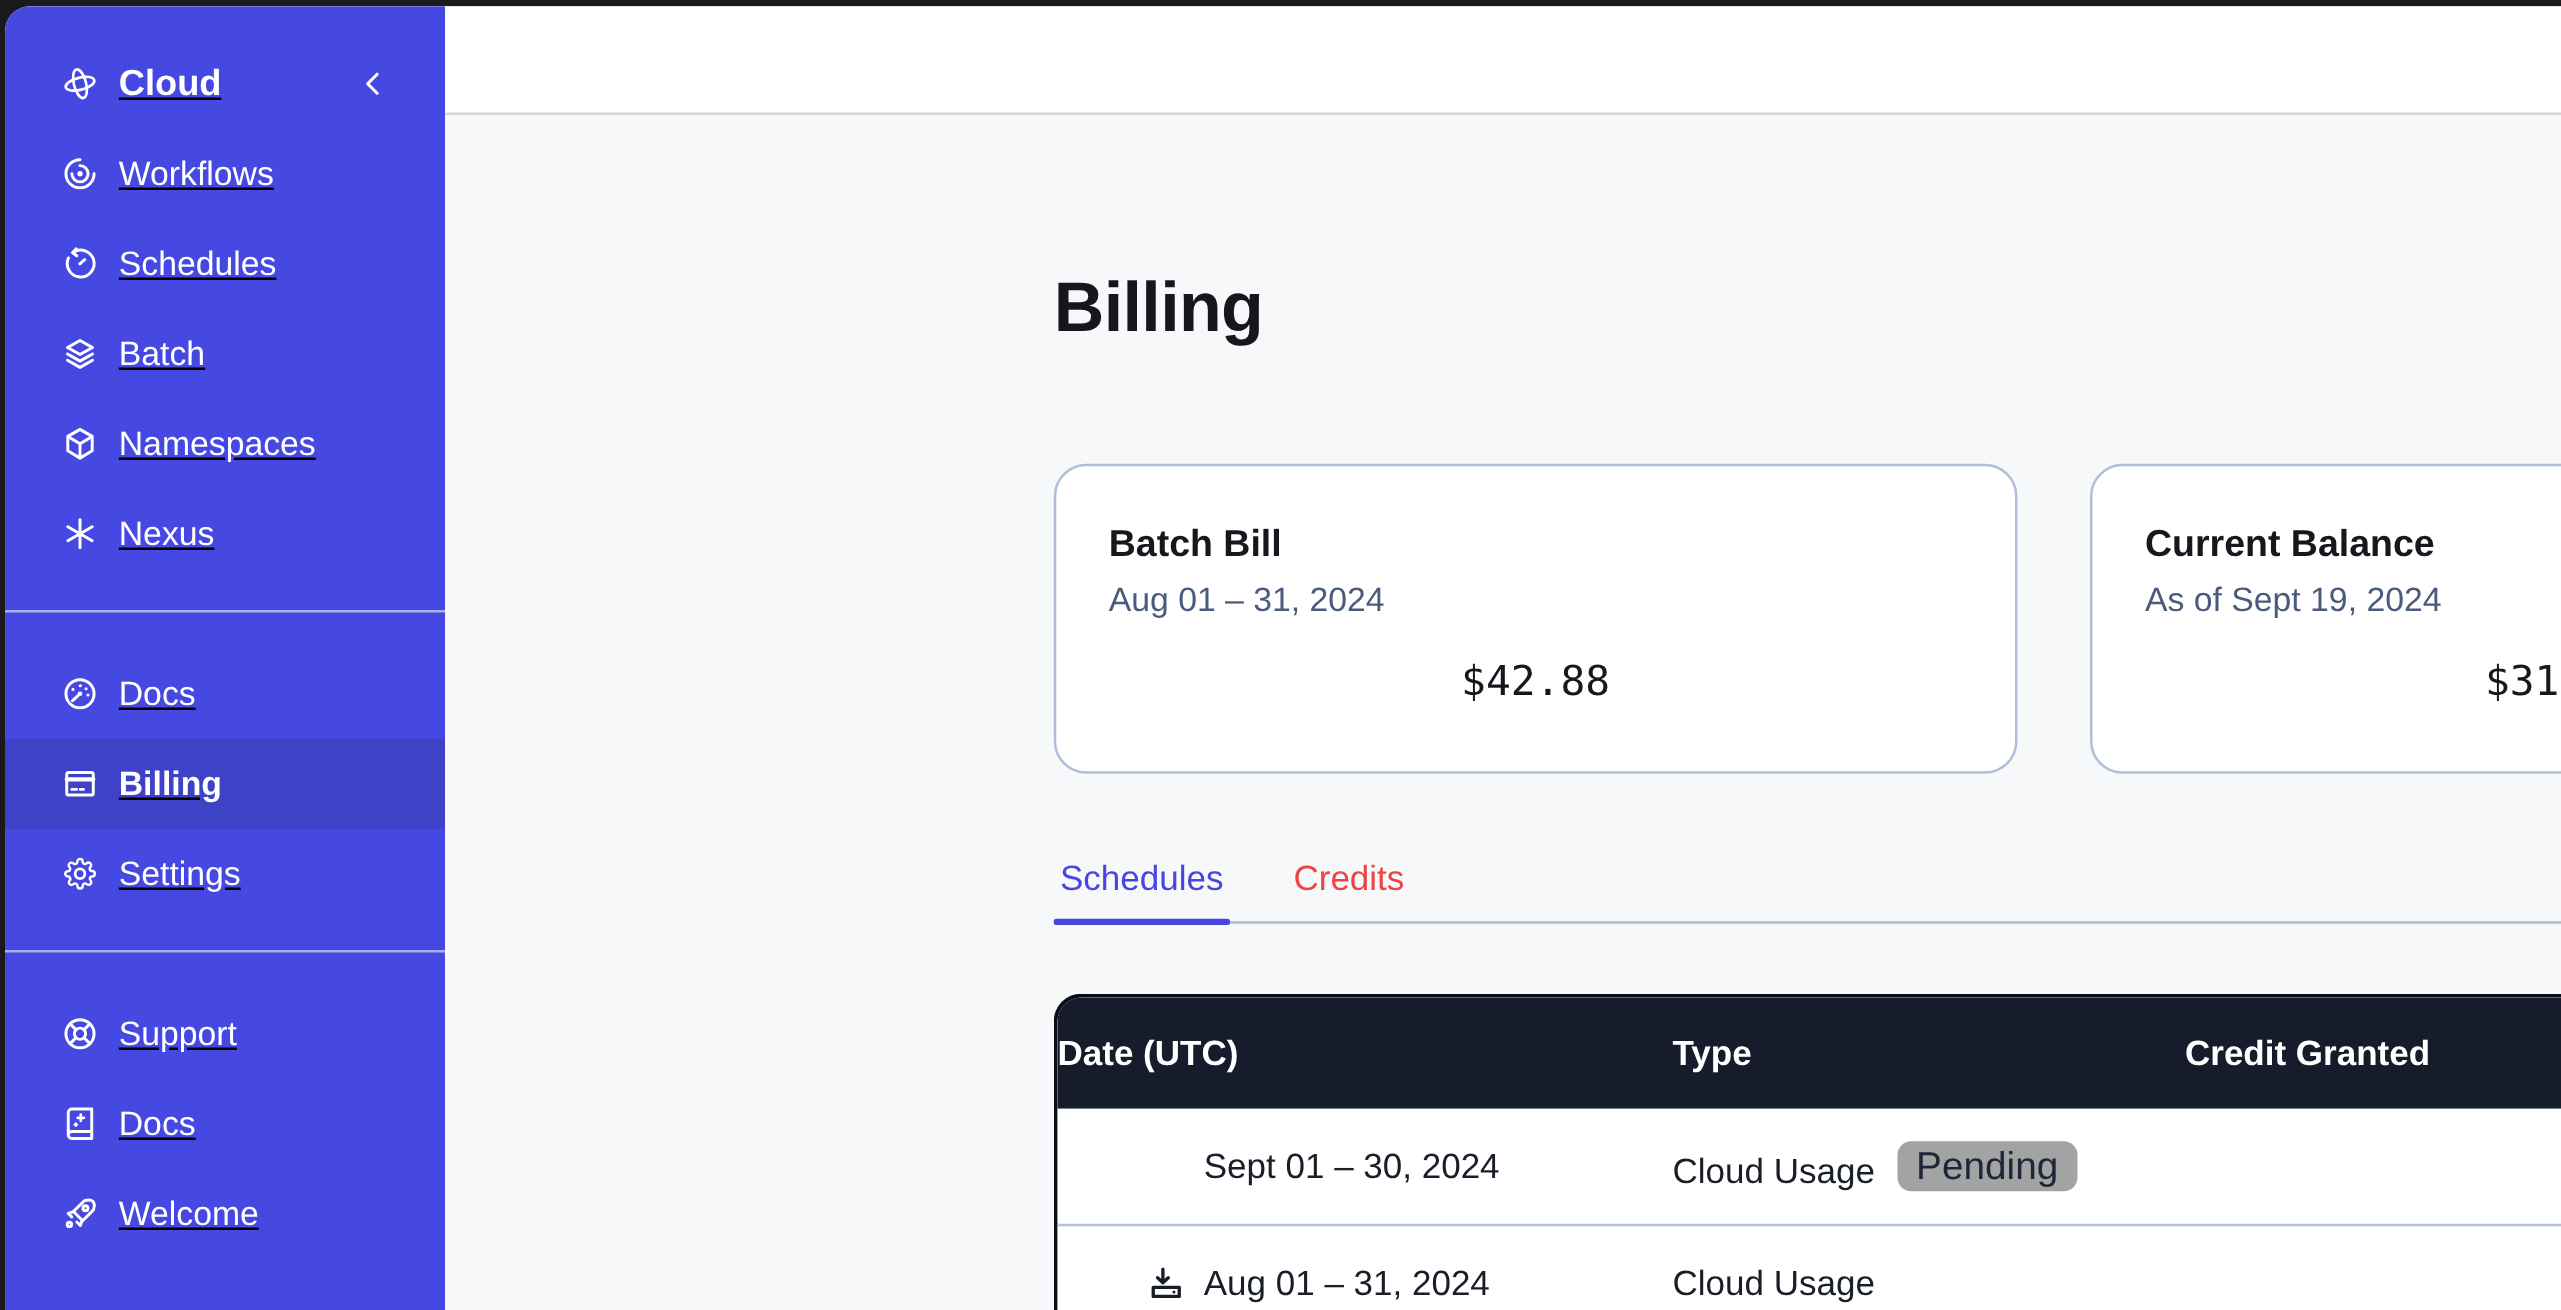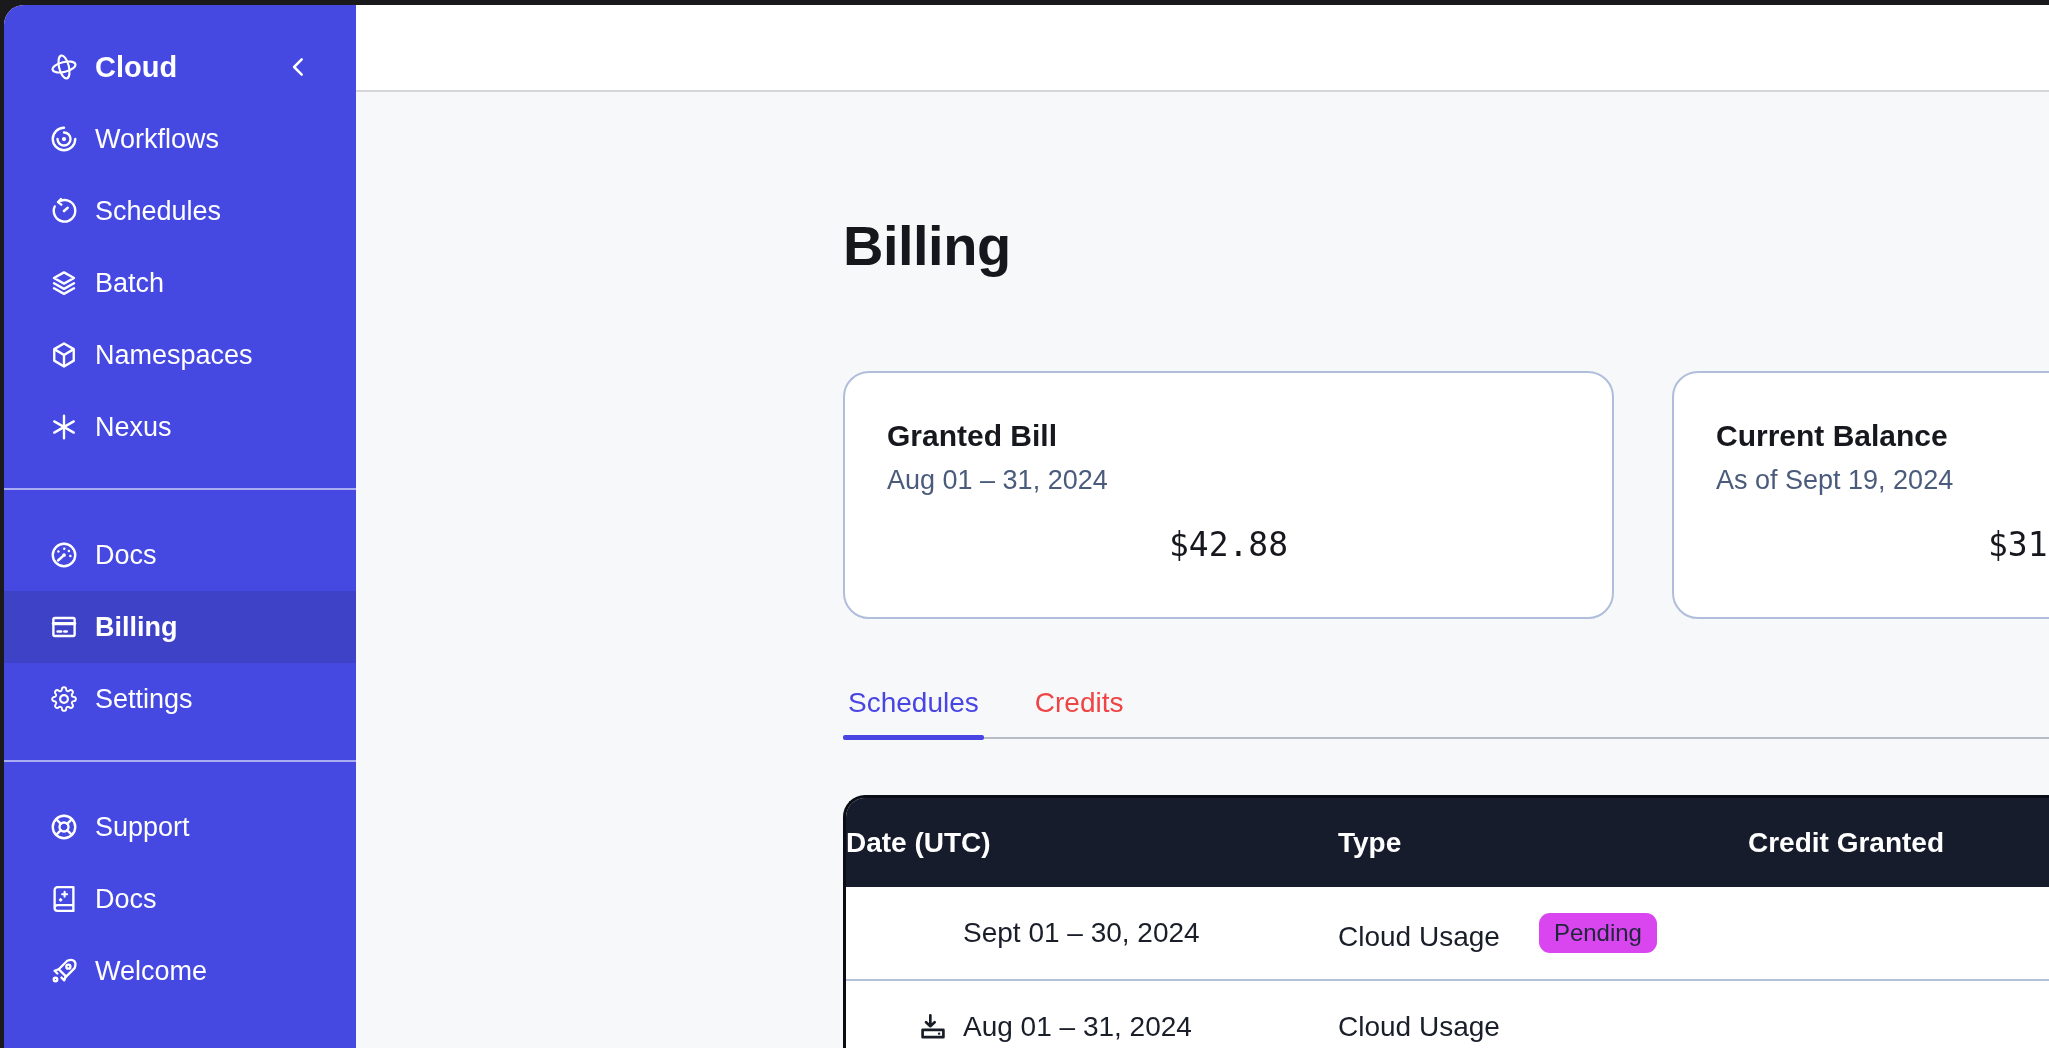--- a/index.html
+++ b/index.html
@@ -4,21 +4,21 @@
 <style>
   html,body{margin:0;padding:0;}
   body{
     width:2049px;height:1048px;overflow:hidden;position:relative;
     background:#1a1a1c;
     font-family:"Liberation Sans","DejaVu Sans",sans-serif;
     -webkit-font-smoothing:antialiased;
   }
   .window{
     position:absolute;left:4px;top:5px;right:0;bottom:0;
-    border-top-left-radius:20px;overflow:hidden;display:flex;background:#fff;
+    border-top-left-radius:20px;overflow:hidden;display:flex;background:#fff;text-decoration:underline;
   }
   
   .sidebar{
     width:352px;flex:0 0 352px;background:#4549e2;color:#fff;
     padding-top:26px;box-sizing:border-box;display:flex;flex-direction:column;
   }
   .side-item{
     height:72px;display:flex;align-items:center;gap:16px;
     padding-left:45px;font-size:27px;cursor:pointer;flex:0 0 auto;
   }
@@ -79,22 +79,22 @@
   .trow{
     height:92px;display:grid;grid-template-columns:490px 410px 1fr;
     align-items:center;font-size:28px;color:#191e29;
   }
   .trow + .trow{border-top:2px solid #b3c1d9;}
   .cell-date{padding-left:71px;display:flex;align-items:center;gap:14px;}
   .dl-slot{width:32px;height:32px;flex:0 0 32px;display:inline-flex;}
   .dl-slot svg{width:32px;height:32px;}
   .cell-type{padding-left:2px;display:flex;align-items:flex-end;gap:18px;}
   .badge{
-    background:#d946ef;color:#1d2739;font-size:24px;font-weight:500;
-    padding:6px 15px;border-radius:11px;line-height:28px;margin-left:21px;
+    background:#a3a3a3;color:#1d2739;font-size:31px;font-weight:500;
+    padding:6px 15px;border-radius:11px;line-height:28px;
   }
 </style>
 </head>
 <body>
 
 <div class="window">
 
   <aside class="sidebar">
 
     <div class="side-item side-header">
@@ -246,21 +246,21 @@
   <div class="main">
     <header class="topbar"></header>
 
     <div class="content">
       <div class="container">
 
         <h1 class="page-title">Billing</h1>
 
         <div class="cards-row">
           <section class="bill-card">
-            <div class="card-title">Granted Bill</div>
+            <div class="card-title">Batch Bill</div>
             <div class="card-subtitle">Aug 01 – 31, 2024</div>
             <div class="card-amount">$42.88</div>
           </section>
           <section class="bill-card">
             <div class="card-title">Current Balance</div>
             <div class="card-subtitle">As of Sept 19, 2024</div>
             <div class="card-amount">$315.97</div>
           </section>
         </div>
 

